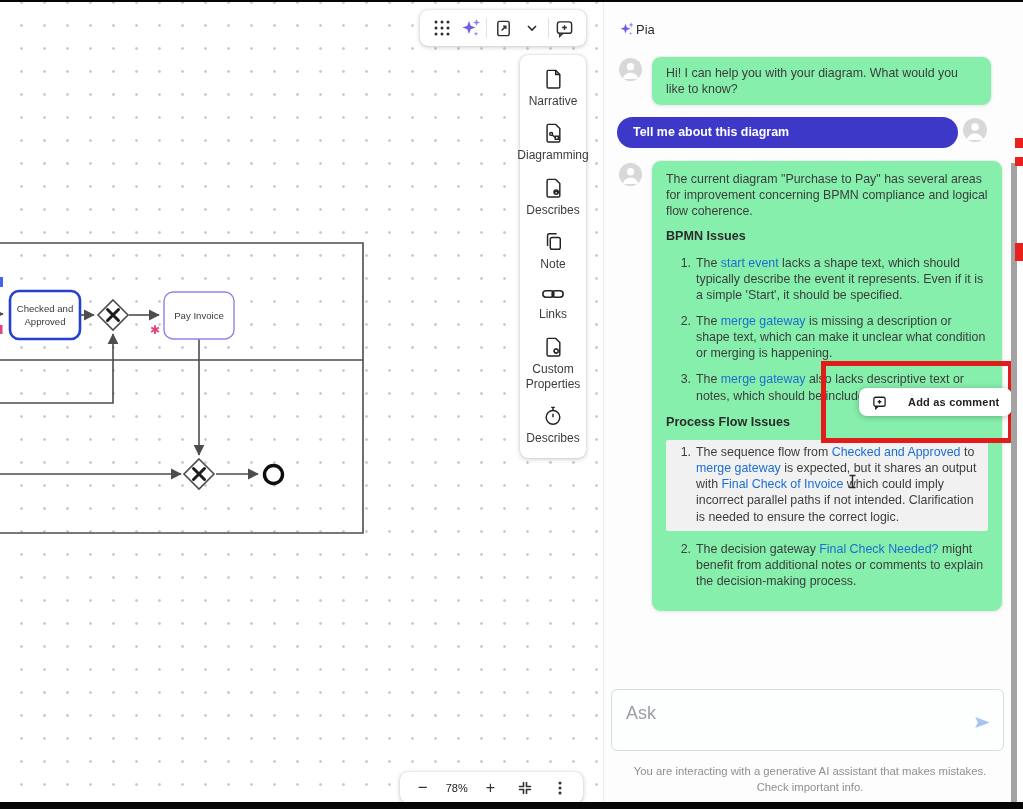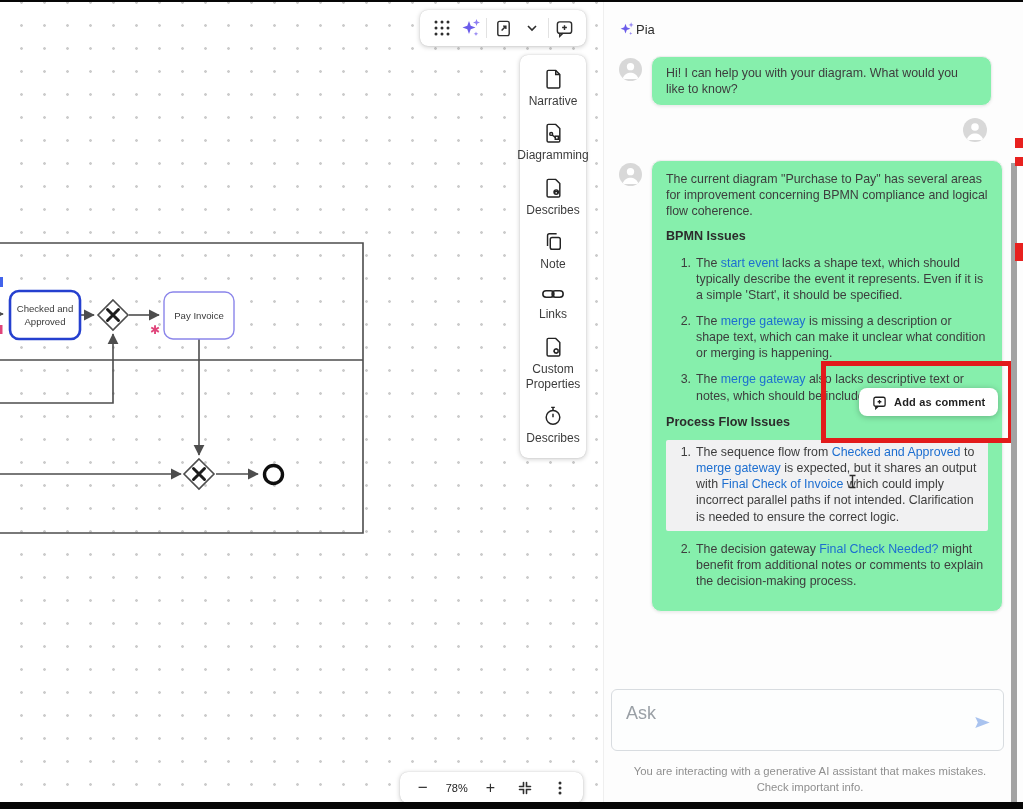--- a/index.html
+++ b/index.html
@@ -66,21 +66,21 @@
   .issue-item .num { flex:0 0 30px; text-align:right; padding-right:5px; }
   .issue-item .itxt { flex:1; }
   .issue-item.highlighted { background:#f1f1f2; padding:4px 4px 6px 0; margin-left:0; border-radius:2px; }
   .chat-link { color:#1c6ed0; font-weight:400; cursor:pointer; text-decoration:none; }
 
   
   #annotation-rect { position:absolute; left:217px; top:361px; width:192px; height:82px;
     border:5px solid #e21b1b; z-index:60; pointer-events:none; }
   #add-comment-btn { position:absolute; left:255px; top:388px; height:28px; z-index:70;
     background:#fff; border-radius:8px; box-shadow:0 1px 6px rgba(0,0,0,.25);
-    display:flex; align-items:center; gap:7px; padding:0 13px; cursor:pointer; }
+    display:flex; align-items:center; gap:21px; padding:0 13px; cursor:pointer; }
   #add-comment-btn .txt { font-size:11px; font-weight:700; color:#1f1f1f; letter-spacing:.2px; }
   #cursor-ibeam { position:absolute; left:243px; top:474px; z-index:80; }
 
   
   #ask-box { position:absolute; left:7px; top:689px; width:393px; height:62px;
     border:1.5px solid #d8dce0; border-radius:6px; background:#fdfefe; }
   #ask-input { position:absolute; left:0; top:0; width:100%; height:100%; border:none; outline:none;
     background:transparent; resize:none; font-family:"Liberation Sans",sans-serif;
     font-size:18px; color:#333; padding:13px 34px 8px 14px; }
   #ask-input::placeholder { color:#9aa0a6; }
@@ -321,20 +321,23 @@
     <span class="avatar" style="left:15px; top:58px;">
       <svg width="23" height="23" viewBox="0 0 24 24">
           <circle cx="12" cy="9" r="3.8" fill="#fff"></circle>
           <path d="M3.5 22 c1.6-4.6 5.2-6.5 8.5-6.5 s6.9 1.9 8.5 6.5 z" fill="#fff"></path>
         </svg>
     </span>
     <div class="bubble" id="assistant-msg-1">
       <span>Hi! I can help you with your diagram. What would you like to know?</span>
     </div>
 
+    <div class="bubble" id="user-msg">
+      <span>Tell me about this diagram</span>
+    </div>
     <span class="avatar" style="left:359px; top:118px; width:24px; height:24px;">
       <svg width="24" height="24" viewBox="0 0 24 24">
           <circle cx="12" cy="9" r="3.8" fill="#fff"></circle>
           <path d="M3.5 22 c1.6-4.6 5.2-6.5 8.5-6.5 s6.9 1.9 8.5 6.5 z" fill="#fff"></path>
         </svg>
     </span>
 
     <span class="avatar" style="left:15px; top:163px;">
       <svg width="23" height="23" viewBox="0 0 24 24">
           <circle cx="12" cy="9" r="3.8" fill="#fff"></circle>

